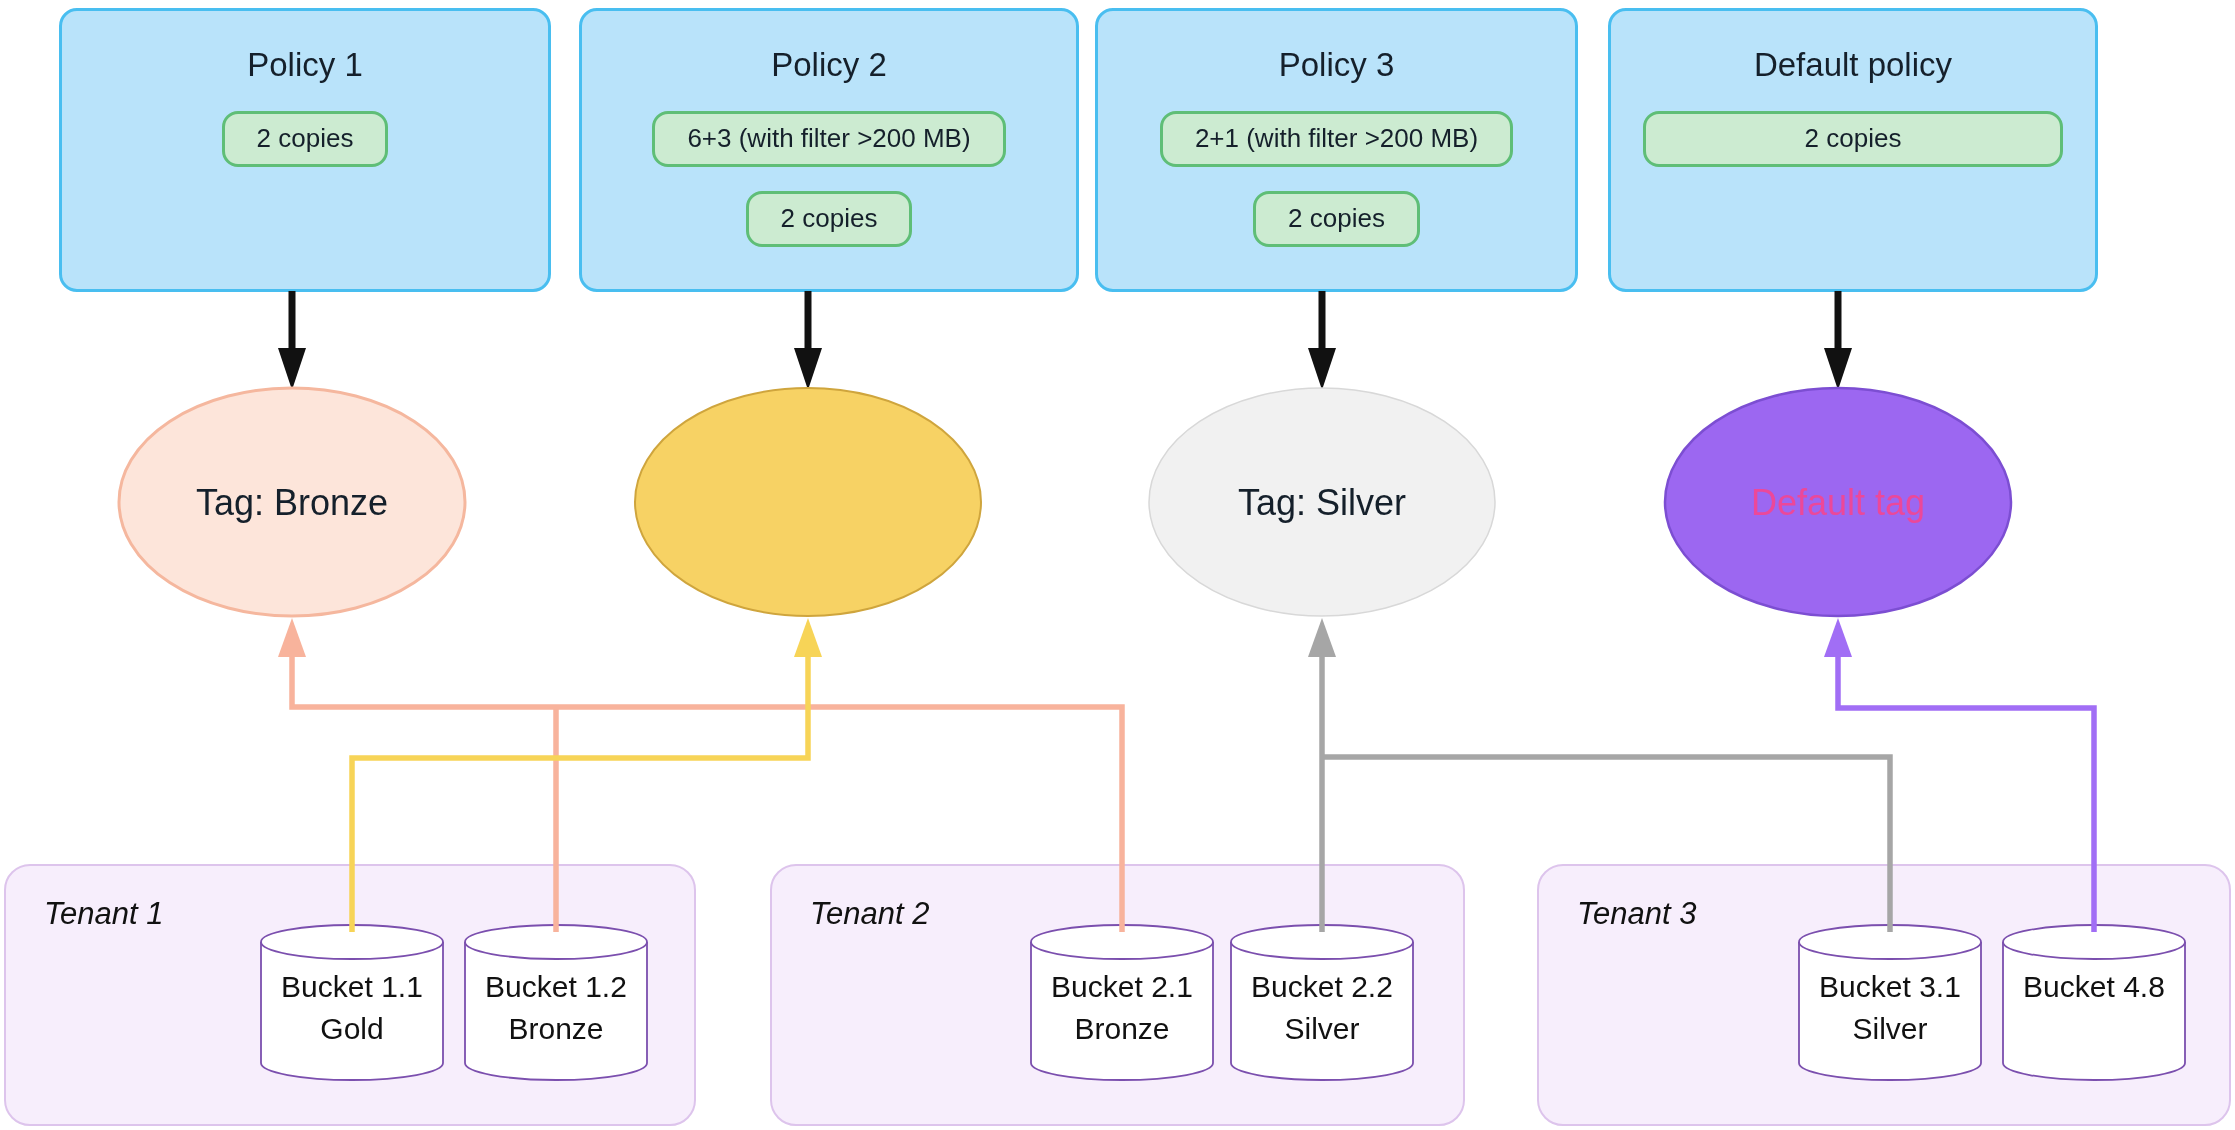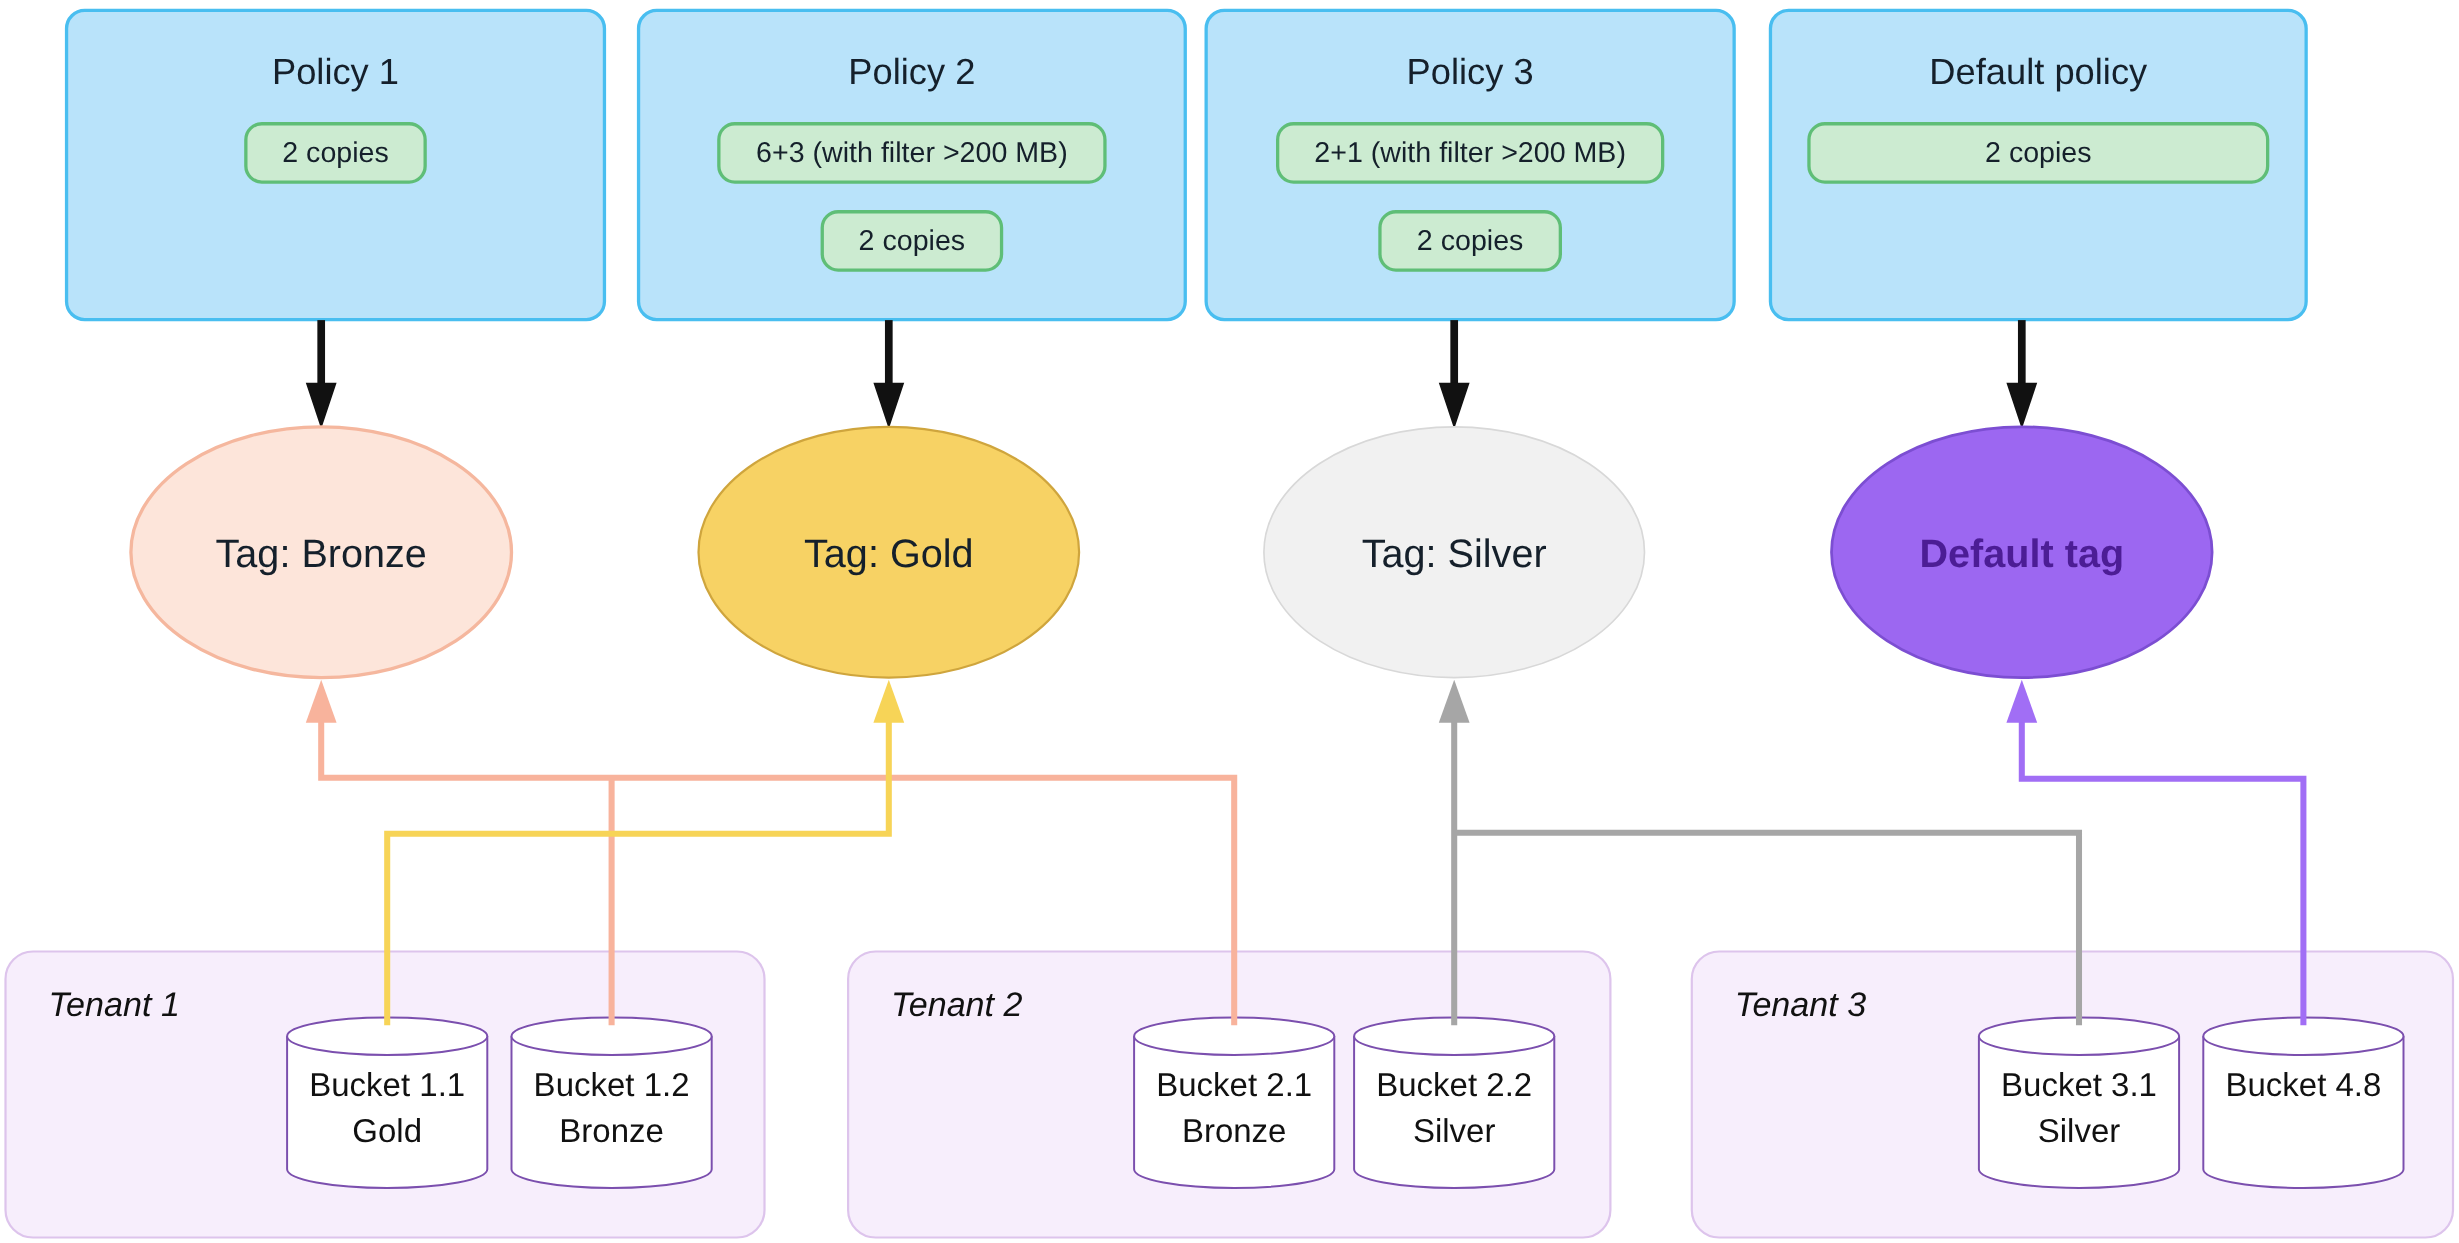--- a/index.html
+++ b/index.html
@@ -41,21 +41,21 @@
   .el-bronze { fill:#fde5da; stroke:#f5b79e; stroke-width:3; }
   .el-gold   { fill:#f7d264; stroke:#cfa53d; stroke-width:2; }
   .el-silver { fill:#f1f1f1; stroke:#d8d8d8; stroke-width:1.5; }
   .el-purple { fill:#9c67f1; stroke:#7c4ed2; stroke-width:2.5; }
 
   
   .tag-label {
     position:absolute; top:481px; width:346px; z-index:4;
     text-align:center; font-size:36px; line-height:44px;
   }
-  .tag-label.default { color:#4c1d95; font-weight:bold; }
+  .tag-label.default { color:#ec4899; font-weight:normal; }
 
   
   .tenant {
     position:absolute; top:864px; height:262px; box-sizing:border-box;
     background:#f7eefc; border:2px solid #ddc4ec; border-radius:26px; z-index:1;
   }
   .tenant-label { position:absolute; left:38px; top:30px; font-size:31px; color:#111;font-style:italic; }
 
   
   .bucket { position:absolute; top:920px; width:188px; height:166px; z-index:2; }
@@ -134,21 +134,20 @@
     <path class="ah-silver" d="M1322 618 L1308 657 L1336 657 Z"></path>
     <path class="ah-purple" d="M1838 618 L1824 657 L1852 657 Z"></path>
 
     <ellipse class="el-bronze" cx="292" cy="502" rx="173" ry="114"></ellipse>
     <ellipse class="el-gold" cx="808" cy="502" rx="173" ry="114"></ellipse>
     <ellipse class="el-silver" cx="1322" cy="502" rx="173" ry="114"></ellipse>
     <ellipse class="el-purple" cx="1838" cy="502" rx="173" ry="114"></ellipse>
   </svg>
 
   <div class="tag-label" style="left:119px;">Tag: Bronze</div>
-  <div class="tag-label" style="left:635px;">Tag: Gold</div>
   <div class="tag-label" style="left:1149px;">Tag: Silver</div>
   <div class="tag-label default" style="left:1665px;">Default tag</div>
 
   <div class="bucket" style="left:258px;">
     <svg width="188" height="166" viewBox="0 0 188 166">
       <path class="cyl" d="M3 22 V143 a91 17 0 0 0 182 0 V22"></path>
       <ellipse class="cyl" cx="94" cy="22" rx="91" ry="17"></ellipse>
     </svg>
     <div class="bucket-text">
       <div>Bucket 1.1</div>

